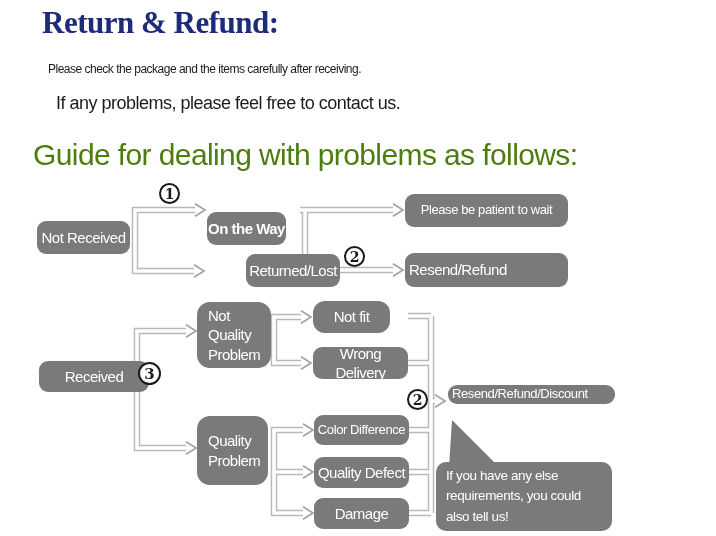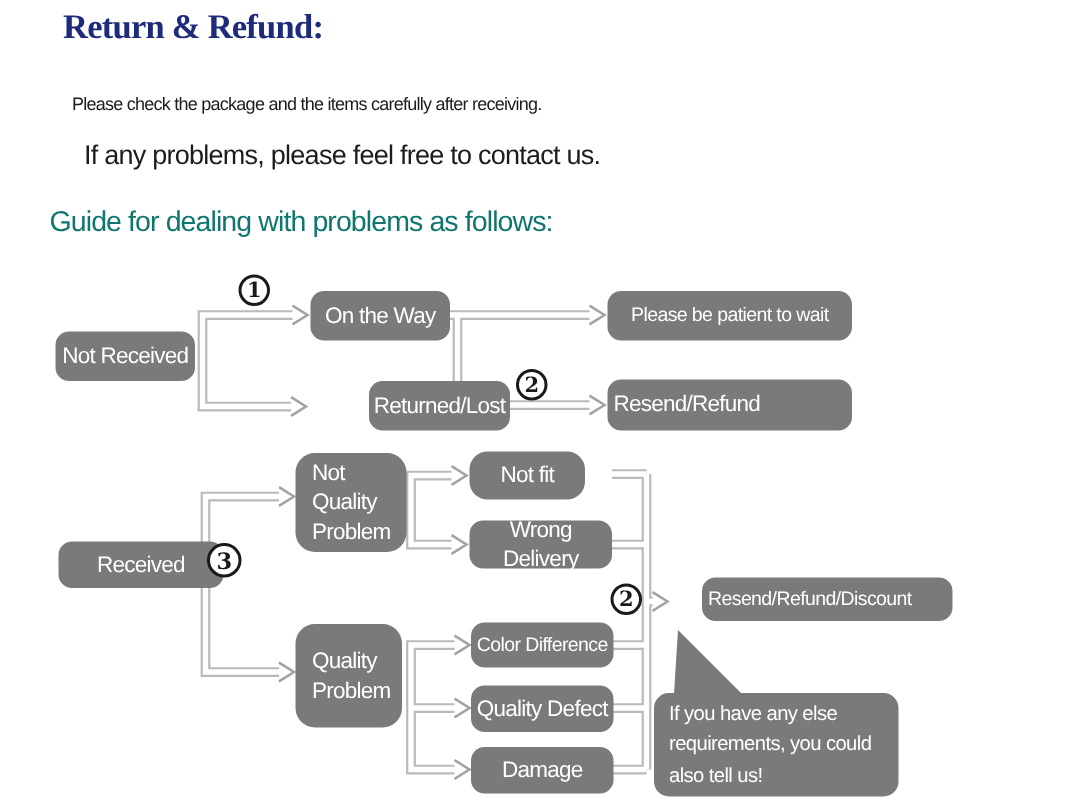--- a/index.html
+++ b/index.html
@@ -4,25 +4,25 @@
 <style>
   html,body{margin:0;padding:0;background:#fff;}
   #stage{
     position:relative;width:716px;height:536px;background:#ffffff;overflow:hidden;
     font-family:"Liberation Sans",sans-serif;color:#1c1c1c;
   }
   .abs{position:absolute;}
   
   .title{
     left:42px;top:5px;font-family:"Liberation Serif",serif;font-weight:bold;
-    font-size:23px;color:#1e2b7a;letter-spacing:-0.5px;
+    font-size:31px;color:#1e2b7a;letter-spacing:-0.5px;
   }
   .intro1{left:48px;top:62px;font-size:12px;letter-spacing:-0.5px;}
   .intro2{left:56px;top:93px;font-size:18px;letter-spacing:-0.5px;}
-  .guide{left:33px;top:138px;font-size:19px;letter-spacing:-0.6px;color:#0f766e;}
+  .guide{left:33px;top:138px;font-size:30px;letter-spacing:-0.6px;color:#4d7c0f;}
   
   .node{
     position:absolute;background:#7a7a7c;color:#fff;border-radius:9px;
     display:flex;align-items:center;justify-content:center;text-align:center;
     font-size:15px;letter-spacing:-0.5px;line-height:1.28;box-sizing:border-box;
   }
   .node.big{border-radius:13px;justify-content:flex-start;text-align:left;padding-left:11px;}
   .node.leftal{justify-content:flex-start;text-align:left;padding-left:4px;}
   .node.sm{font-size:13px;letter-spacing:-0.4px;}
   .bubble{
@@ -80,35 +80,35 @@
       <use href="#ah" transform="translate(311,363)"></use>
       <use href="#ah" transform="translate(313,430)"></use>
       <use href="#ah" transform="translate(313,472)"></use>
       <use href="#ah" transform="translate(313,513)"></use>
       <use href="#ah" transform="translate(445,401)"></use>
     </g>
     <polygon points="452,420 498,466 449,468" fill="#7a7a7c"></polygon>
   </svg>
 
   <div class="node" style="left:37px;top:221px;width:93px;height:33px;">Not Received</div>
-  <div class="node" style="left:207px;top:194px;width:93px;height:33px;">On the Way</div>
+  <div class="node" style="left:207px;top:212px;width:79px;height:33px;font-weight:bold;">On the Way</div>
   <div class="node" style="left:206px;top:254px;width:94px;height:33px;margin-left:40px;">Returned/Lost</div>
   <div class="node sm" style="left:405px;top:194px;width:163px;height:33px;">Please be patient to wait</div>
   <div class="node leftal" style="left:405px;top:253px;width:163px;height:34px;">Resend/Refund</div>
   <div class="node" style="left:39px;top:361px;width:110px;height:31px;">Received</div>
   <div class="node big" style="left:197px;top:302px;width:74px;height:66px;">Not Quality Problem</div>
   <div class="node" style="left:313px;top:301px;width:77px;height:32px;border-radius:12px;">Not fit</div>
   <div class="node" style="left:313px;top:347px;width:95px;height:32px;">Wrong Delivery</div>
   <div class="node big" style="left:197px;top:416px;width:71px;height:69px;">Quality Problem</div>
   <div class="node" style="left:314px;top:457px;width:95px;height:31px;">Quality Defect</div>
   <div class="node sm" style="left:314px;top:415px;width:95px;height:30px;">Color Difference</div>
   <div class="node" style="left:314px;top:498px;width:95px;height:31px;">Damage</div>
-  <div class="node sm leftal" style="left:448px;top:385px;width:167px;height:29px;margin-left:20px;">Resend/Refund/Discount</div>
+  <div class="node sm leftal" style="left:448px;top:385px;width:167px;height:19px;">Resend/Refund/Discount</div>
 
-  <div class="bubble" style="left:436px;top:462px;width:163px;height:69px;">If you have any else
+  <div class="bubble" style="left:436px;top:462px;width:176px;height:69px;">If you have any else
 requirements, you could
 also tell us!</div>
 
   <div class="marker" style="left:159px;top:183px;width:21px;height:21px;font-size:14px;">1</div>
   <div class="marker" style="left:344px;top:246px;width:21px;height:21px;font-size:14px;">2</div>
   <div class="marker" style="left:138px;top:362px;width:23px;height:23px;font-size:15px;">3</div>
   <div class="marker" style="left:407px;top:389px;width:21px;height:21px;font-size:14px;">2</div>
 
 </div>
 

